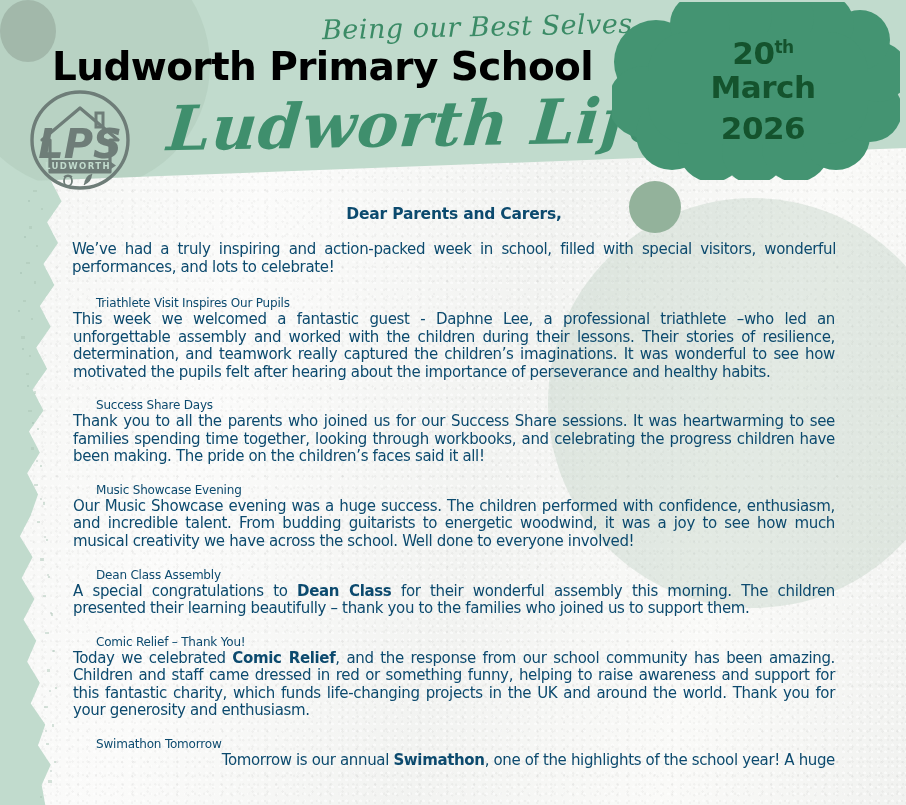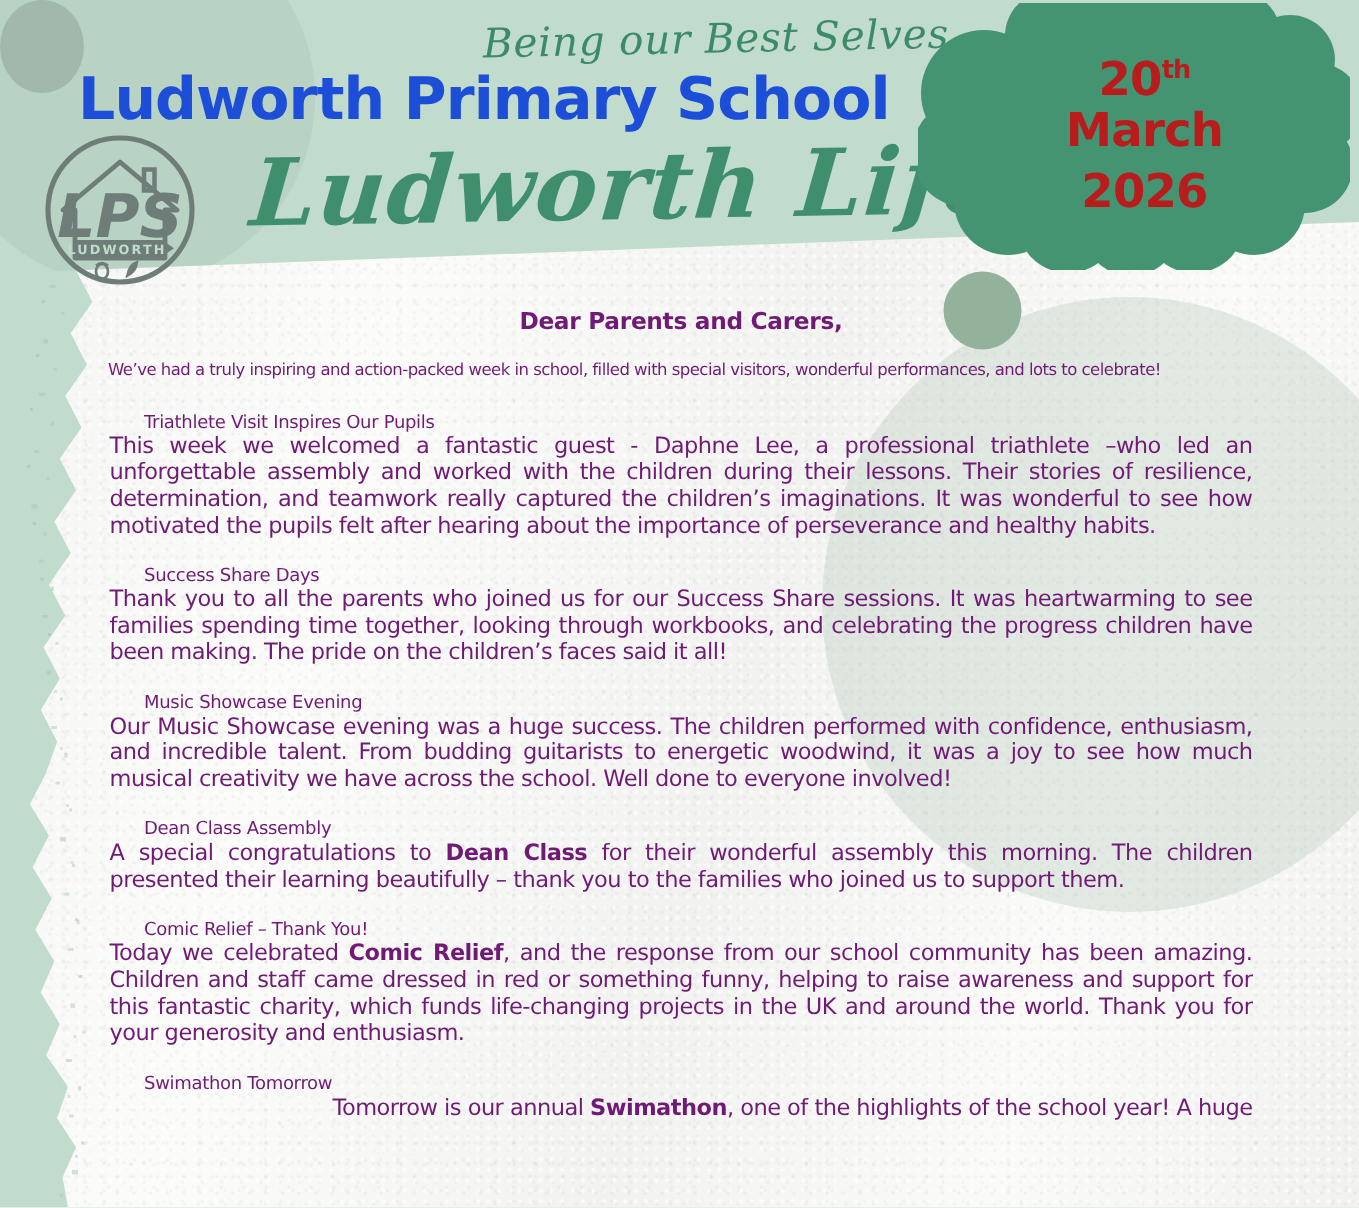--- a/index.html
+++ b/index.html
@@ -130,21 +130,21 @@
     letter-spacing: .5px;
     white-space: nowrap;
     transform: rotate(-1.2deg);
   }
   .school-name {
     position: absolute;
     left: 52px; top: 44px;
     font-family: "DejaVu Sans", sans-serif;
     font-weight: bold;
     font-size: 39px;
-    color: #1d4ed8;
+    color: #000000;
     letter-spacing: -0.6px;
     white-space: nowrap;
   }
   .life-script {
     position: absolute;
     left: 168px; top: 88px;
     font-family: "DejaVu Serif", serif;
     font-style: italic;
     font-weight: bold;
     font-size: 62px;
@@ -161,21 +161,21 @@
     width: 288px; height: 178px;
   }
   .date-text {
     position: absolute;
     left: 612px; top: 2px;
     width: 288px; height: 178px;
     display: flex;
     flex-direction: column;
     align-items: center;
     justify-content: center;
-    color: #b91c1c;
+    color: #14532d;
     font-family: "DejaVu Sans", sans-serif;
     font-weight: bold;
     line-height: 1.02;
     text-align: center;
     padding-left: 14px;
     box-sizing: border-box;
   }
   .date-day {
     font-size: 31px;
     letter-spacing: -.5px;
@@ -186,33 +186,33 @@
     line-height: 0;
   }
   .date-month { font-size: 31px; margin-top: 3px; letter-spacing: -.5px; }
   .date-year  { font-size: 31px; margin-top: 9px; letter-spacing: -.5px; }
 
   
   .body-wrap {
     position: absolute;
     left: 72px; top: 205px;
     width: 764px;
-    color: #701a75;
+    color: #0c4a6e;
     font-family: "DejaVu Sans", sans-serif;
   }
   .salutation {
     text-align: center;
     font-weight: bold;
     font-size: 15.5px;
     letter-spacing: -.2px;
     margin: 0 0 18px 0;
   }
   .intro {
     margin: 0 0 20px 0;
-    font-size: 11px;
+    font-size: 15px;
     line-height: 1.17;
     text-align: justify;
     letter-spacing: -.35px;
   }
   .sec { margin: 0 0 17px 0; }
   .sec-head {
     font-weight: normal;
     font-size: 12px;
     margin: 0 0 1px 24px;
     letter-spacing: -.2px;

